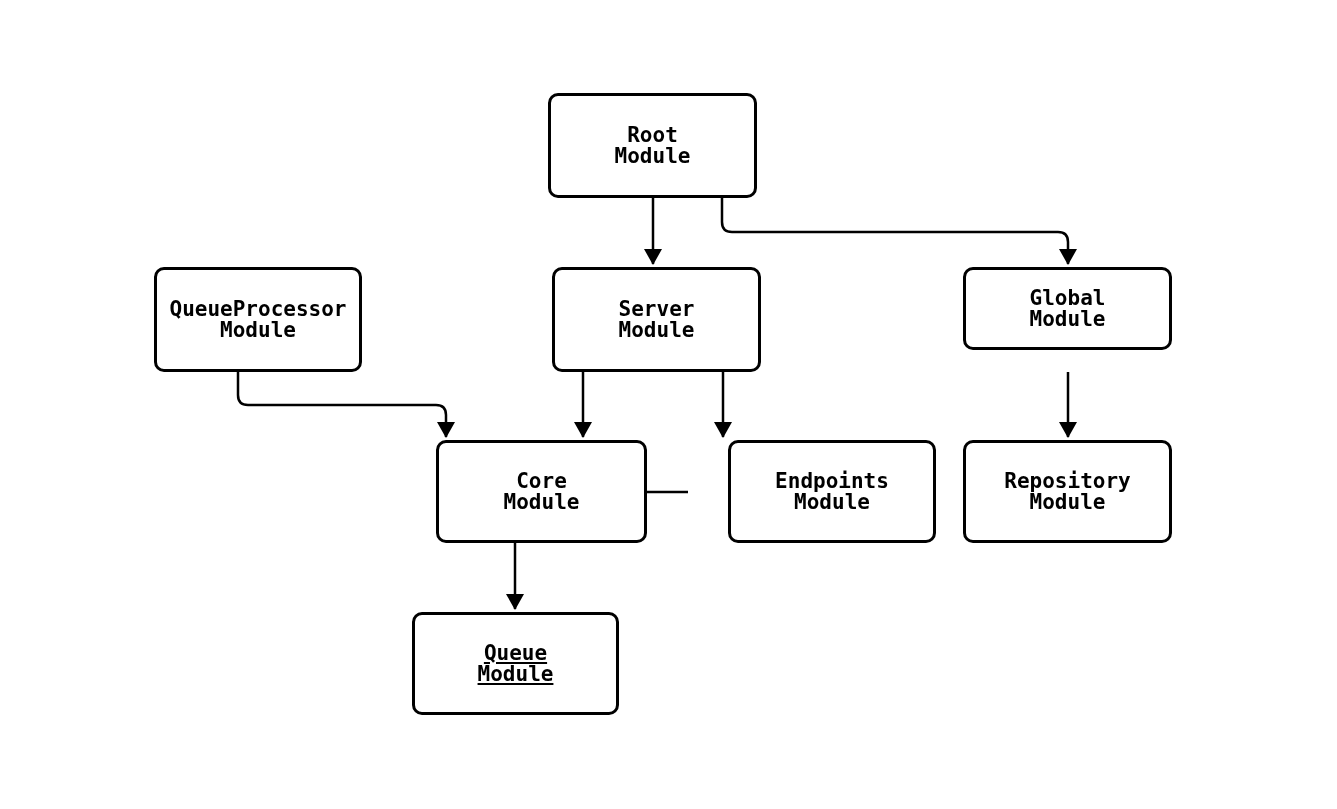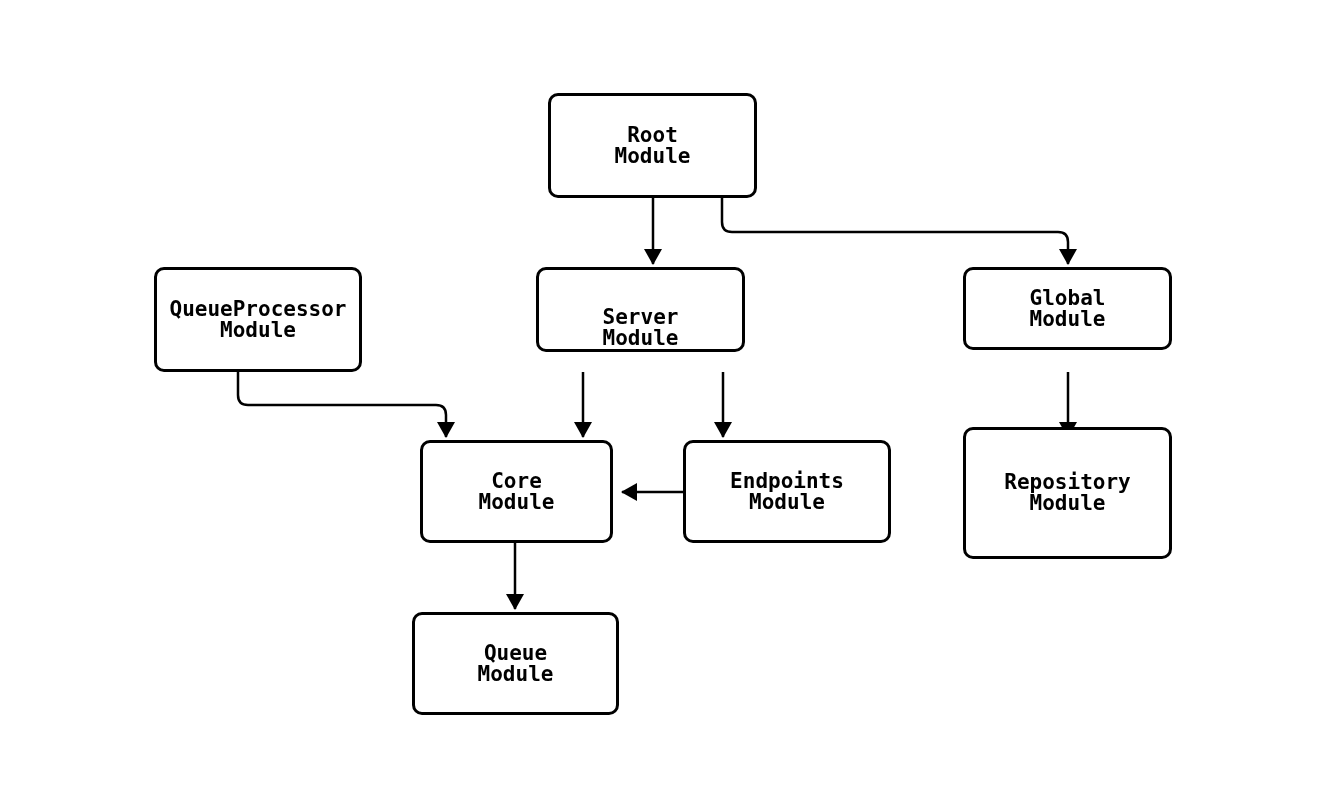--- a/index.html
+++ b/index.html
@@ -77,43 +77,43 @@
   <div class="node" style="left:548px; top:93px; width:209px; height:105px;">
     <span class="label">Root
 Module</span>
   </div>
 
   <div class="node" style="left:133px; top:267px; width:208px; height:105px;margin-left:21px;">
     <span class="label">QueueProcessor
 Module</span>
   </div>
 
-  <div class="node" style="left:536px; top:267px; width:209px; height:85px;align-items:flex-end;">
+  <div class="node" style="left:552px; top:267px; width:209px; height:105px;">
     <span class="label">Server
 Module</span>
   </div>
 
   <div class="node" style="left:963px; top:267px; width:209px; height:83px;">
     <span class="label">Global
 Module</span>
   </div>
 
-  <div class="node" style="left:420px; top:440px; width:193px; height:103px;">
+  <div class="node" style="left:436px; top:440px; width:211px; height:103px;">
     <span class="label">Core
 Module</span>
   </div>
 
-  <div class="node" style="left:683px; top:440px; width:208px; height:103px;">
+  <div class="node" style="left:728px; top:440px; width:208px; height:103px;">
     <span class="label">Endpoints
 Module</span>
   </div>
 
-  <div class="node" style="left:963px; top:427px; width:209px; height:132px;">
+  <div class="node" style="left:963px; top:440px; width:209px; height:103px;">
     <span class="label">Repository
 Module</span>
   </div>
 
-  <div class="node" style="left:412px; top:612px; width:207px; height:103px;">
+  <div class="node" style="left:412px; top:612px; width:207px; height:103px;text-decoration:underline;">
     <span class="label">Queue
 Module</span>
   </div>
 
 </div>
 
 </body></html>

